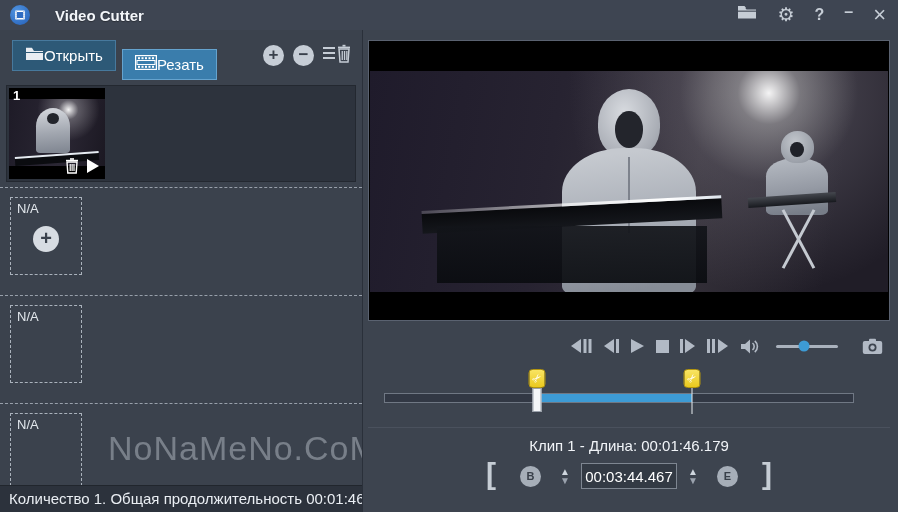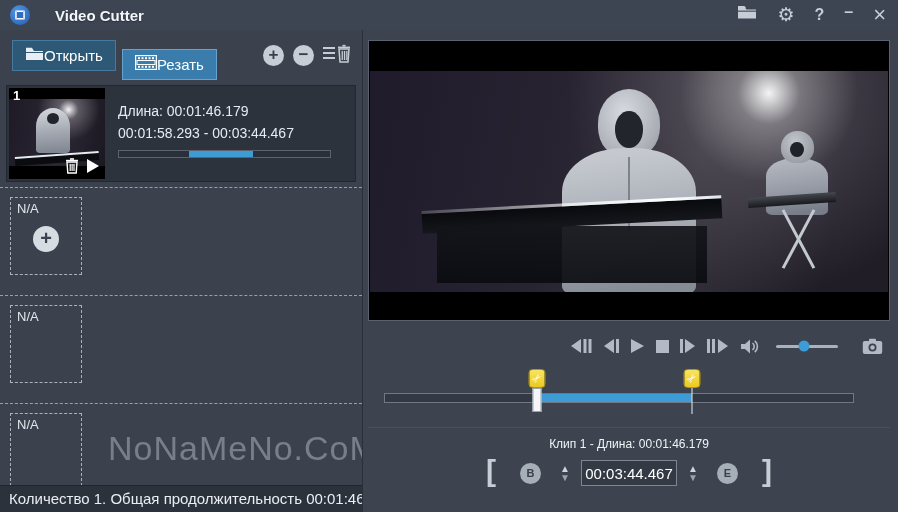--- a/index.html
+++ b/index.html
@@ -134,21 +134,21 @@
   .handle { position:absolute; top:4px; width:17px; height:19px; border-radius:4px;
     background:linear-gradient(#f9e463,#eac91e); border:1px solid #b3950f;
     transform:translateX(-50%); display:flex; align-items:center; justify-content:center; }
   .handle span { color:#fff; font-size:11px; transform:rotate(-45deg); line-height:11px; }
   .stem-start { position:absolute; top:23px; height:24px; width:9px; background:#f4f6f8;
     border:1px solid #9aa1ab; transform:translateX(-50%); }
   .stem-end { position:absolute; top:23px; height:26px; width:1px; background:#e8ebef;
     transform:translateX(-50%); }
 
   .editor { border-top:1px solid #4a515d; padding-top:9px; text-align:center; }
-  .editor-title { font-size:12px; color:#f1f4f8; }
+  .editor-title { font-size:15px; color:#f1f4f8; }
   .editor-controls { display:flex; align-items:center; justify-content:center; gap:11px;
     margin-top:9px; }
   .bracket { font-size:30px; color:#c6cdd5; font-weight:bold; line-height:24px; margin:0 13px;
     position:relative; top:-2px; }
   .be-circle { width:21px; height:21px; border-radius:50%; background:#a6aeb8; color:#39404a;
     font-size:11px; font-weight:bold; display:flex; align-items:center; justify-content:center; }
   .stepper { display:flex; flex-direction:column; gap:1px; }
   .stepper .up { color:#cfd6de; font-size:10px; line-height:8px; }
   .stepper .down { color:#9aa2ad; font-size:10px; line-height:8px; }
   .time-input { width:96px; height:26px; background:#333a44; border:1px solid #7e8691;
@@ -264,27 +264,20 @@
                       <rect x="8.4" y="6" width="1.2" height="7" fill="#fff"></rect>
                     </svg>
                 </span>
                 <span>
                   <svg width="14" height="16" viewBox="0 0 14 16">
                       <path d="M1 1 L13 8 L1 15 Z" fill="#fff"></path>
                     </svg>
                 </span>
               </div>
             </div>
-            <div class="clip-info">
-              <div class="clip-len">Длина: 00:01:46.179</div>
-              <div class="clip-range">00:01:58.293  -  00:03:44.467</div>
-              <div class="mini-progress">
-                <div class="mini-fill" style="left: 33%; width: 30.5%;"></div>
-              </div>
-            </div>
           </div>
         </div>
 
         <div class="slot-row">
           <div class="slot">
             <span>N/A</span>
             <div class="slot-plus">+</div>
           </div>
         </div>
         <div class="slot-row">

